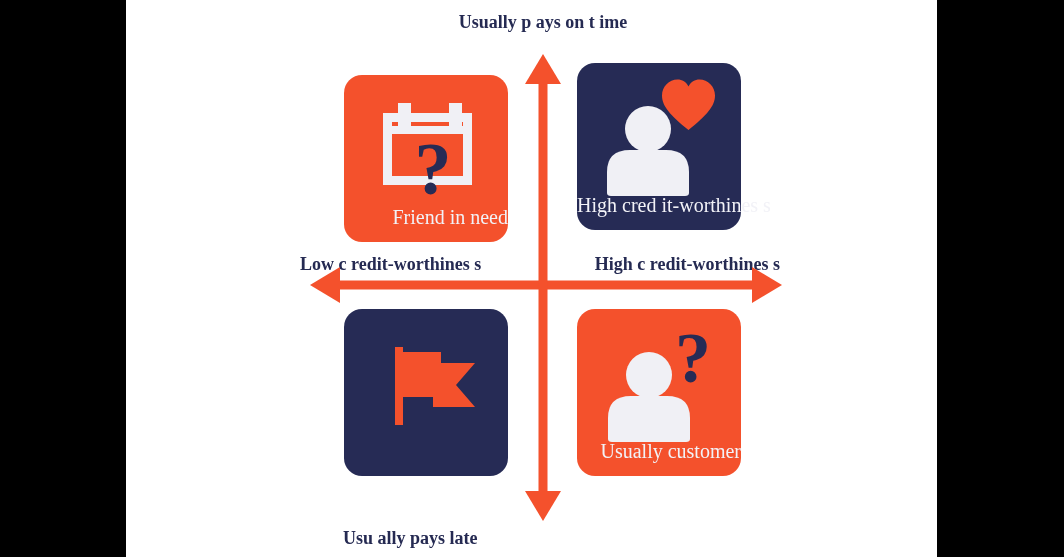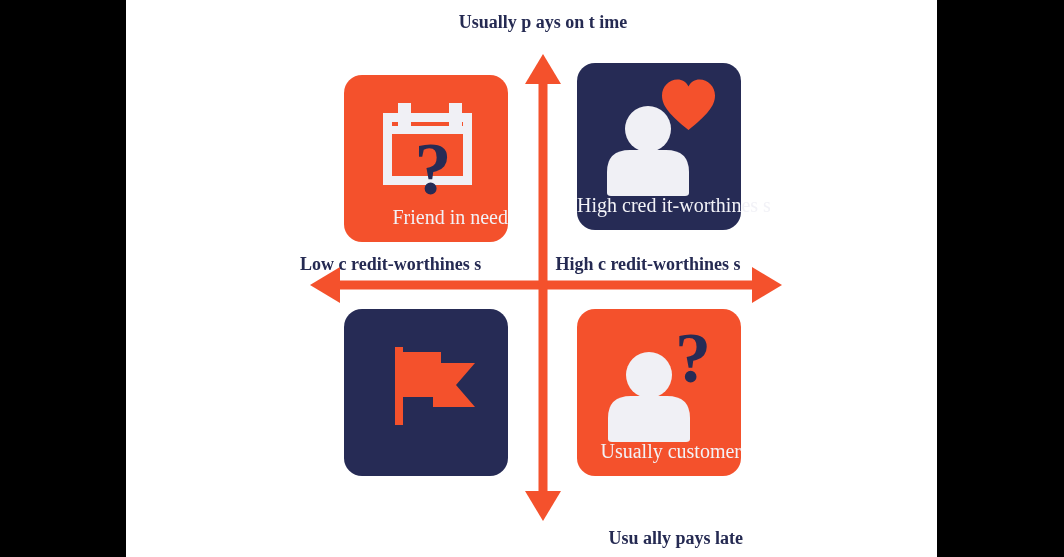--- a/index.html
+++ b/index.html
@@ -10,23 +10,23 @@
   }
   .letterbox{position:absolute;top:0;height:557px;background:var(--letterbox,#000);}
   .letterbox.left{left:0;width:126px;}
   .letterbox.right{left:937px;width:127px;}
 
   .axis-label{
     position:absolute;color:var(--axis-label,#252a52);font-weight:bold;
     font-size:18px;white-space:nowrap;
   }
   .axis-label.top    {left:343px;top:12px;width:400px;text-align:center;}
-  .axis-label.bottom {left:343px;top:528px;width:400px;text-align:right;}
+  .axis-label.bottom {left:343px;top:528px;width:400px;text-align:left;}
   .axis-label.low    {left:300px;top:254px;width:223px;text-align:left;}
-  .axis-label.high   {left:528px;top:254px;width:240px;text-align:center;}
+  .axis-label.high   {left:540px;top:254px;width:240px;text-align:right;}
 
   svg.axes{position:absolute;left:0;top:0;width:1064px;height:557px;pointer-events:none;}
   .axes .stroke{stroke:var(--orange,#f4512c);stroke-width:9;fill:none;}
   .axes .head{fill:var(--orange,#f4512c);}
 
   .card{
     position:absolute;width:164px;height:167px;border-radius:18px;
   }
   .card.orange{background:var(--orange,#f4512c);}
   .card.navy{background:var(--navy,#262b55);}

